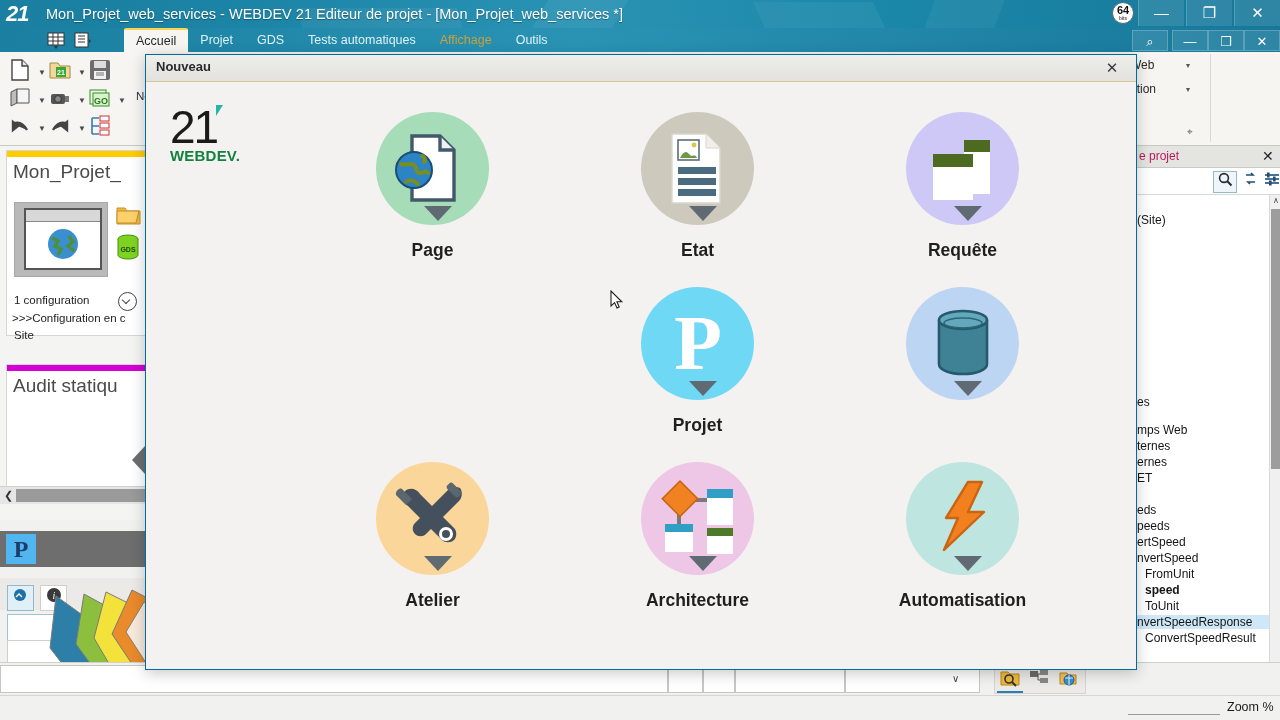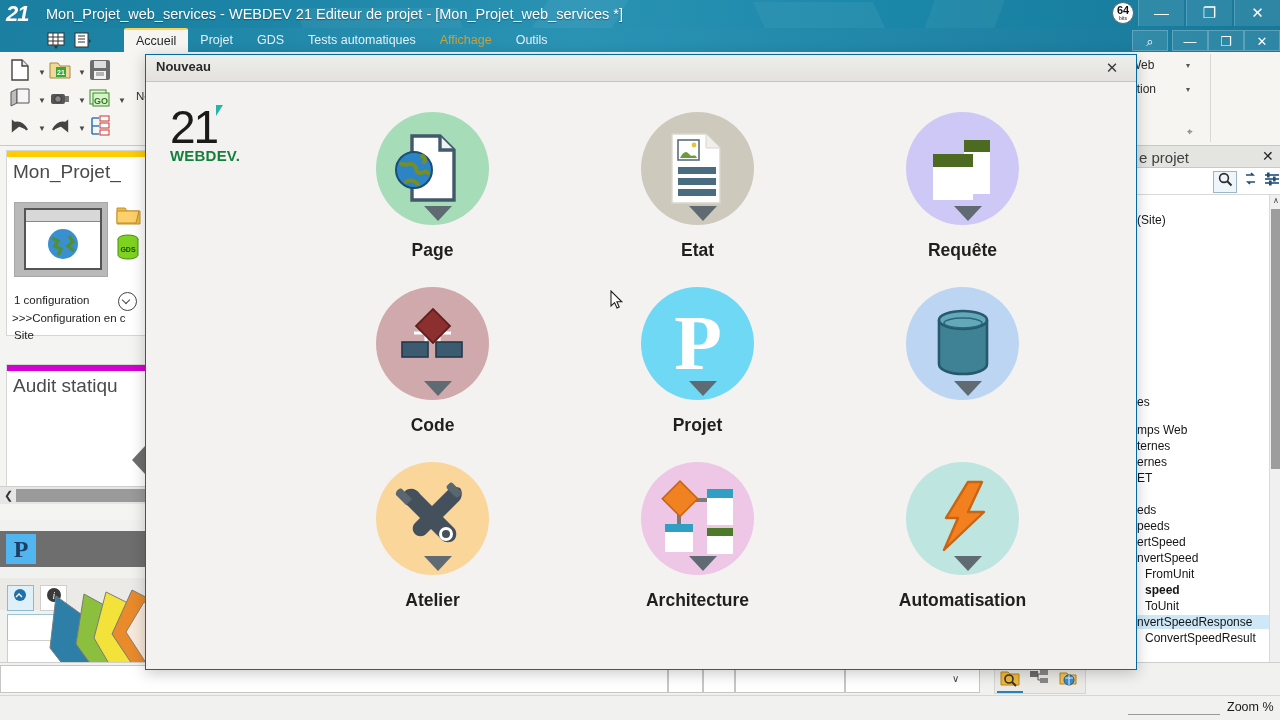--- a/index.html
+++ b/index.html
@@ -158,21 +158,21 @@
 
   
   .rightpanel{
     position:absolute;left:1134px;top:146px;width:146px;height:534px;
     background:#ffffff;border-left:1px solid #cfcfcb;overflow:hidden;
   }
   .rp-head{
     position:absolute;left:0;top:0;width:146px;height:21px;background:#e4e4e0;
     border-bottom:1px solid #c9c9c5;
   }
-  .rp-title{position:absolute;left:4px;top:3px;font-size:15px;color:#404040;white-space:nowrap;}
+  .rp-title{position:absolute;left:4px;top:3px;font-size:12px;color:#be185d;white-space:nowrap;}
   .rp-close{position:absolute;left:127px;top:2px;font-size:14px;color:#222;line-height:16px;}
   .rp-tools{position:absolute;left:0;top:22px;width:146px;height:26px;background:#fff;border-bottom:1px solid #d9d9d5;}
   .rp-tool{position:absolute;top:3px;width:22px;height:20px;text-align:center;line-height:20px;}
   .rp-tool.t1{left:78px;border:1px solid #9ab7c6;background:#eef6fb;}
   .rp-tool.t2{left:104px;}
   .rp-tool.t3{left:126px;}
   .rp-tree{position:absolute;left:0;top:49px;width:134px;height:470px;overflow:hidden;}
   .tnode{position:absolute;left:0;font-size:12px;color:#151515;white-space:nowrap;}
   .tnode.sel{background:#cfe8f7;width:134px;}
   .rp-vscroll{position:absolute;left:134px;top:49px;width:12px;height:470px;background:#f0f0f0;border-left:1px solid #dadad6;}
@@ -606,32 +606,20 @@
             <div class="ico">
         <svg viewBox="0 0 113 113" width="113" height="113">
           <rect x="58" y="34" width="26" height="48" fill="#ffffff"></rect>
           <rect x="58" y="28" width="26" height="12" fill="#4c6b21"></rect>
           <rect x="27" y="42" width="40" height="46" fill="#ffffff"></rect>
           <rect x="27" y="42" width="40" height="13" fill="#4c6b21"></rect>
         </svg></div>
             <div class="caret"></div>
             <div class="lbl">Requête</div>
           </div>
-          <div class="cell" style="left: 0px; top: 175px;">
-            <div class="circle" style="background: rgb(207, 169, 171);"></div>
-            <div class="ico">
-        <svg viewBox="0 0 113 113" width="113" height="113">
-          <path d="M38 46h12v12M75 46H63v12" stroke="#ffffff" stroke-width="3" fill="none"></path>
-          <rect x="26" y="55" width="26" height="15" fill="#3c5a70" stroke="#24384a" stroke-width="1.6"></rect>
-          <rect x="60" y="55" width="26" height="15" fill="#3c5a70" stroke="#24384a" stroke-width="1.6"></rect>
-          <rect x="45" y="27" width="24" height="24" transform="rotate(45 57 39)" fill="#8c2f2f" stroke="#5f1d1d" stroke-width="1.8"></rect>
-        </svg></div>
-            <div class="caret"></div>
-            <div class="lbl">Code</div>
-          </div>
           <div class="cell" style="left: 265px; top: 175px;">
             <div class="circle" style="background: rgb(111, 216, 245);"></div>
             <div class="ico">
         <svg viewBox="0 0 113 113" width="113" height="113">
           <text x="57" y="82" font-size="78" font-weight="bold" fill="#ffffff" text-anchor="middle" font-family="Liberation Serif, serif">P</text>
         </svg></div>
             <div class="caret"></div>
             <div class="lbl">Projet</div>
           </div>
           <div class="cell" style="left: 530px; top: 175px;">

